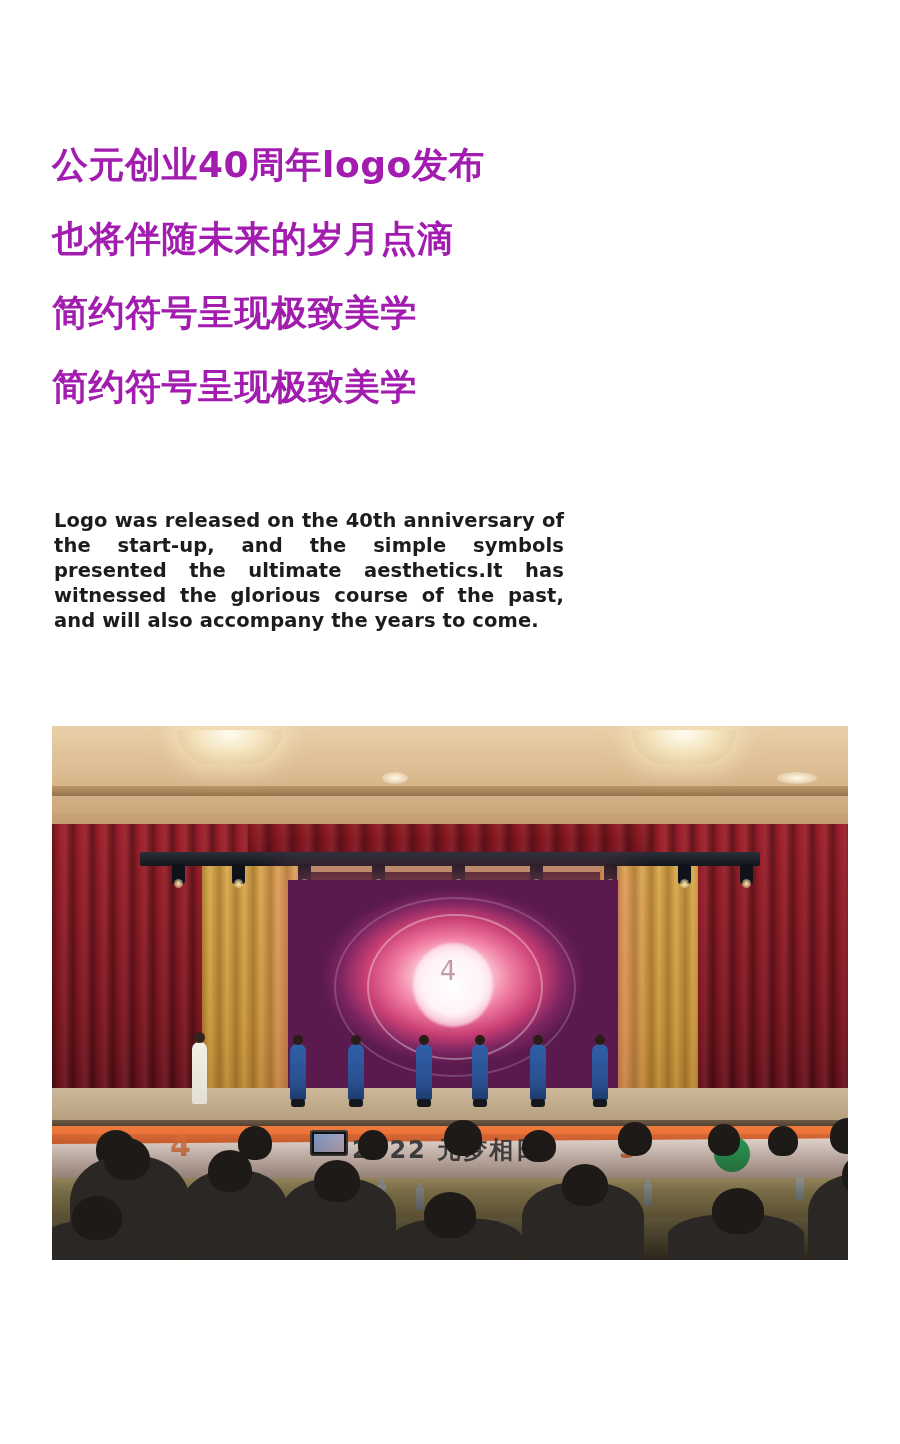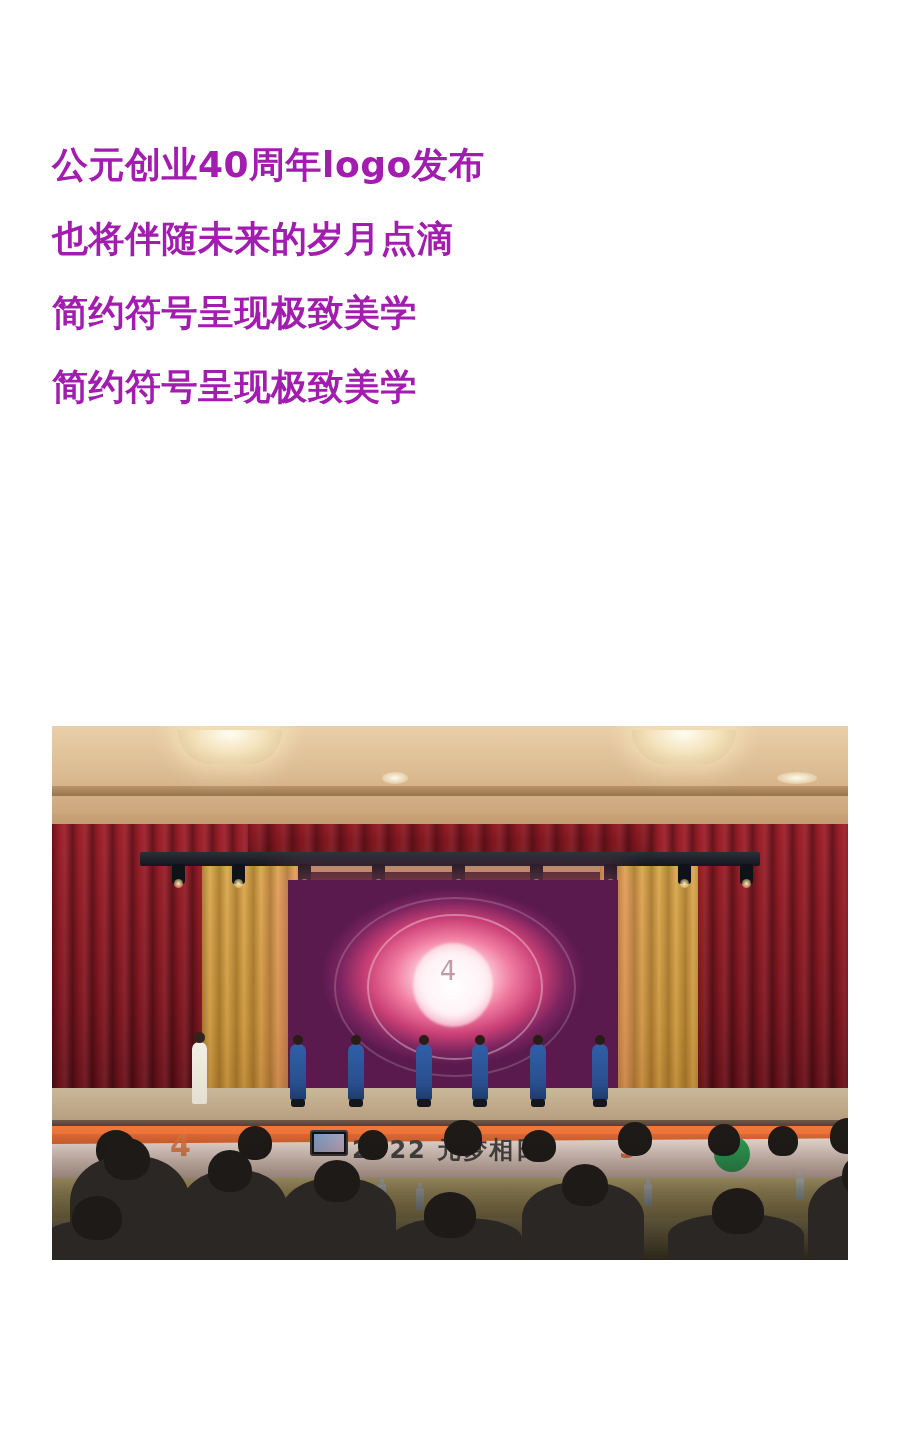--- a/index.html
+++ b/index.html
@@ -350,20 +350,23 @@
 
 <div class="page">
 
   <div class="headline">
     <div class="line">公元创业40周年logo发布</div>
     <div class="line">也将伴随未来的岁月点滴</div>
     <div class="line">简约符号呈现极致美学</div>
     <div class="line">简约符号呈现极致美学</div>
   </div>
 
+  <div class="en-block">
+    <p>Logo was released on the 40th anniversary of the start-up, and the simple symbols presented the ultimate aesthetics.It has witnessed the glorious course of the past, and will also accompany the years to come.</p>
+  </div>
 
   <div class="photo-wrap">
     <div class="photo">
 
       <div class="ceiling">
         <div class="ceiling-lamp l"></div>
         <div class="ceiling-lamp r"></div>
         <div class="lamp-spot a"></div>
         <div class="lamp-spot b"></div>
       </div>

